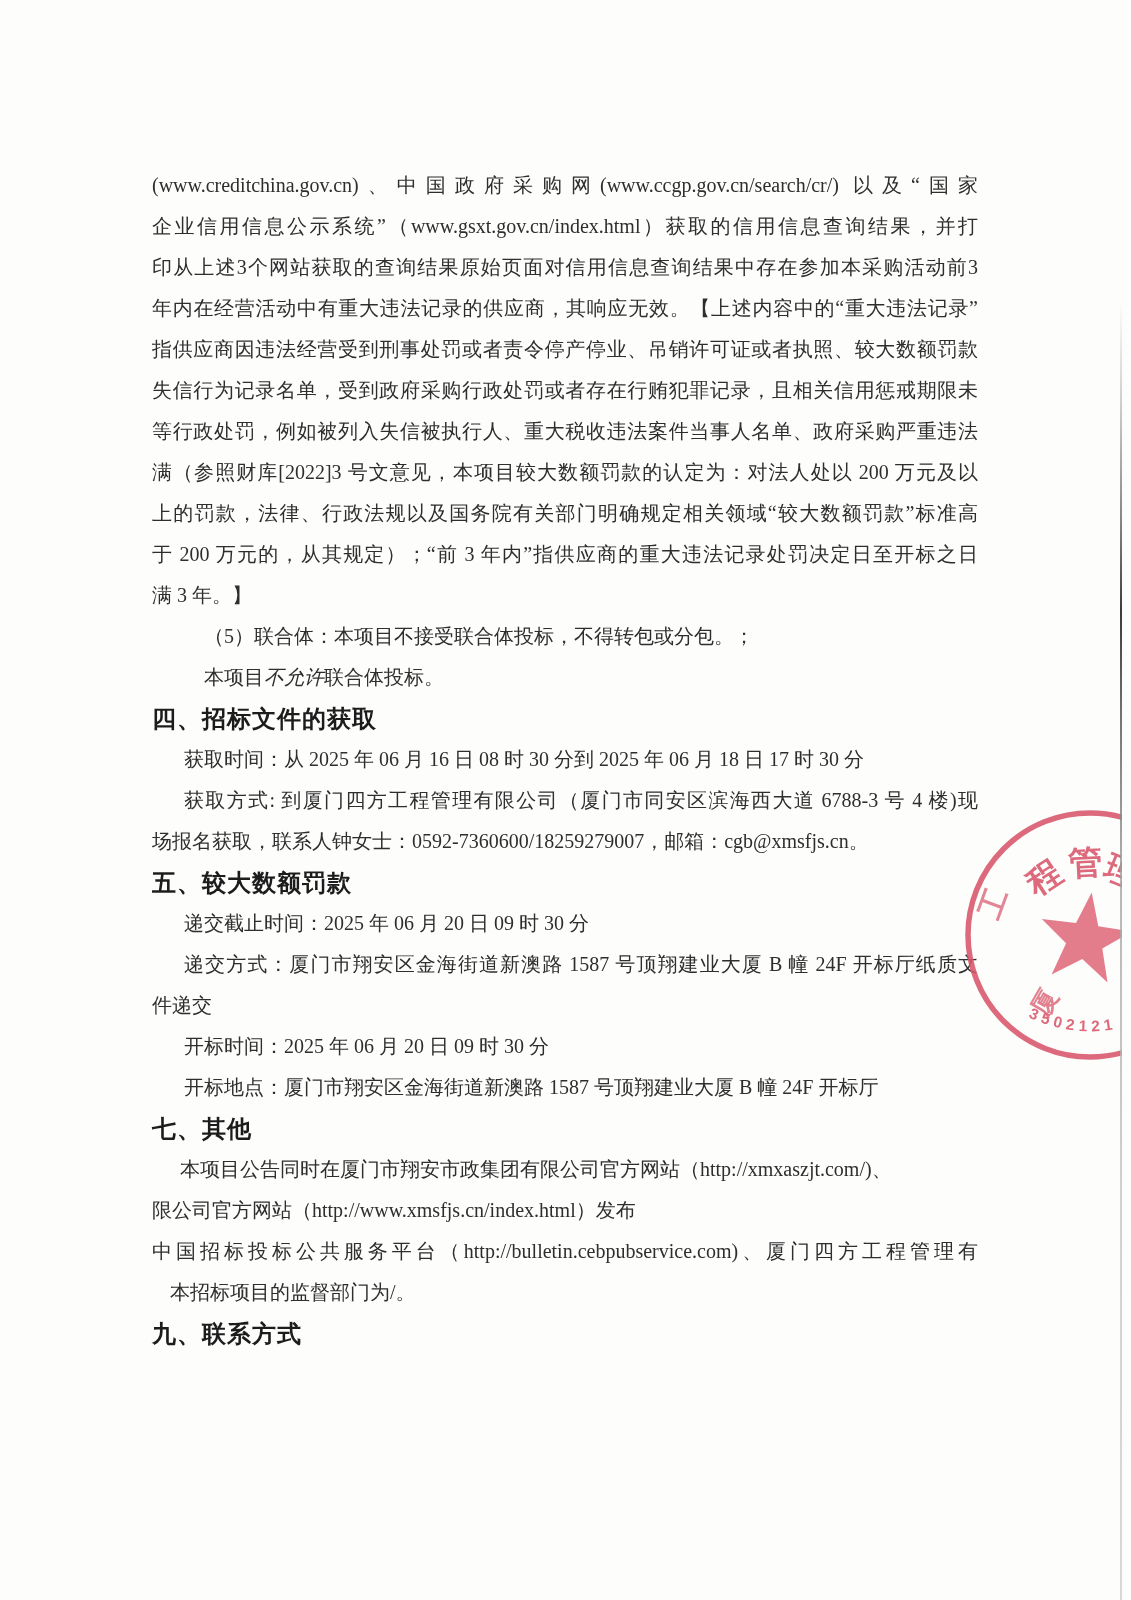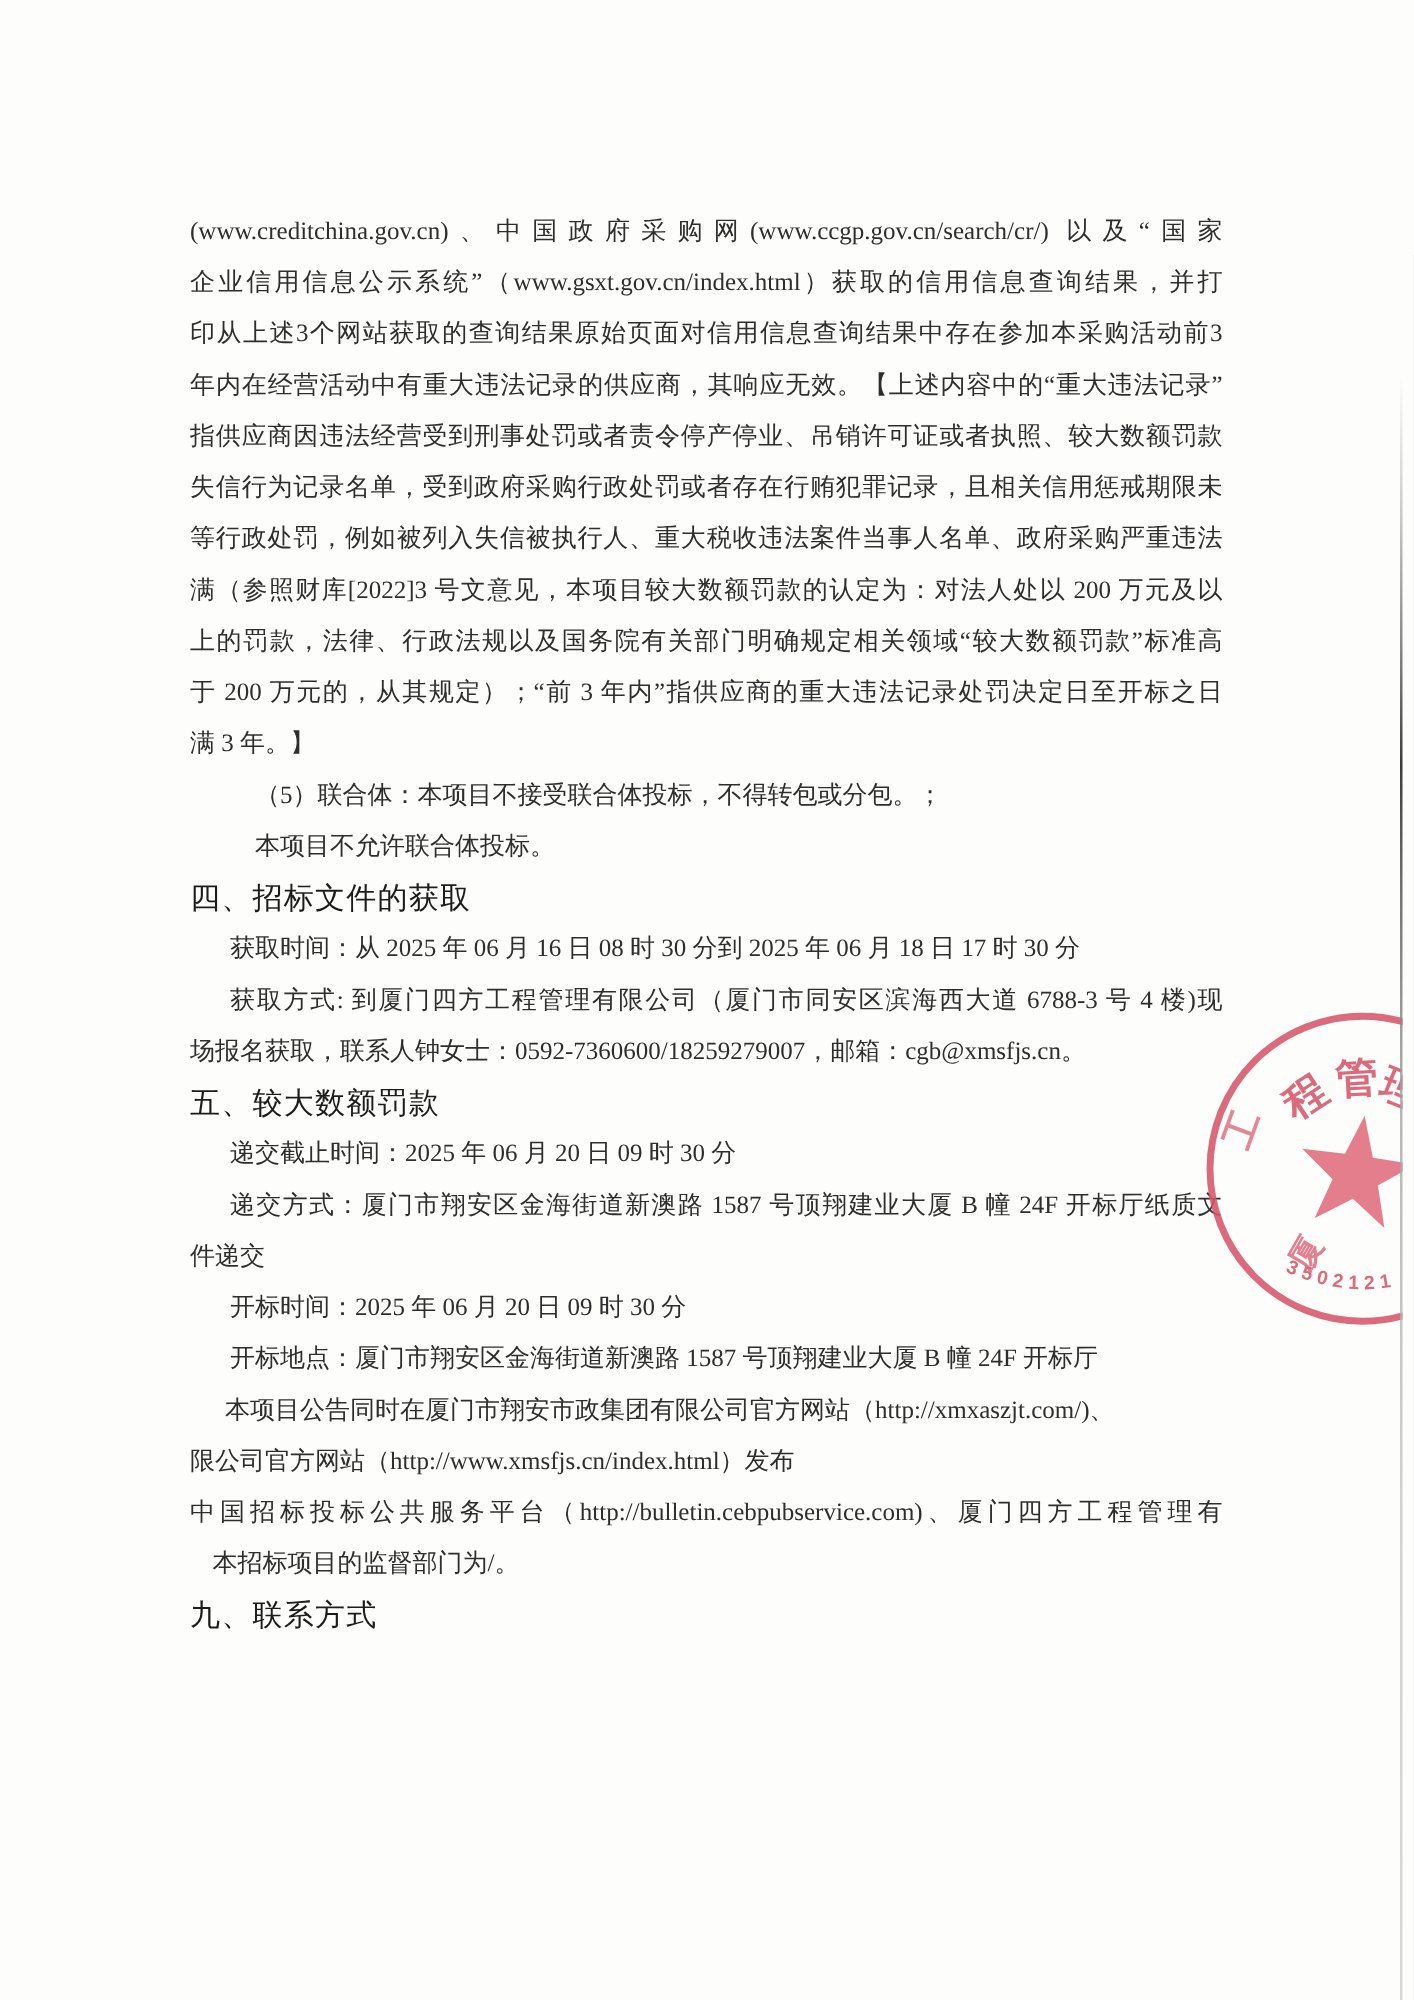--- a/index.html
+++ b/index.html
@@ -23,32 +23,32 @@
     white-space:nowrap;
     color:#2e2e2e;
   }
   .fill{
     white-space:normal;
     text-align:justify;
     text-align-last:justify;
   }
   .hd{
     font-family:"Liberation Sans","DejaVu Sans",sans-serif;
-    font-weight:normal;
+    font-weight:bold;
     font-size:24px;
     line-height:40px;
     letter-spacing:1px;
     color:#1c1c1c;
     margin:1px 0 0 0;
   }
   .ind2{padding-left:52px;}
   .ind1{padding-left:32px;}
   .ind1b{padding-left:28px;}
   .ind05{padding-left:18px;}
-  .em{}
+  .em{font-style:italic;}
   
   .stamp-clip{
     position:absolute;
     left:950px;top:795px;
     width:172px;height:280px;
     overflow:hidden;
     pointer-events:none;
   }
   .stamp-clip svg{position:absolute;left:0;top:0;}
   .seal-text{
@@ -103,20 +103,21 @@
     <div class="ln">场报名获取，联系人钟女士：0592-7360600/18259279007，邮箱：cgb@xmsfjs.cn。</div>
 
     <h2 class="hd">五、较大数额罚款</h2>
     <div class="ln ind1">递交截止时间：2025 年 06 月 20 日 09 时 30 分</div>
     <div class="ln ind1 fill">递交方式：厦门市翔安区金海街道新澳路 1587 号顶翔建业大厦 B 幢 24F 开标厅纸质文</div>
     <div class="ln">件递交</div>
 
     <div class="ln ind1">开标时间：2025 年 06 月 20 日 09 时 30 分</div>
     <div class="ln ind1">开标地点：厦门市翔安区金海街道新澳路 1587 号顶翔建业大厦 B 幢 24F 开标厅</div>
 
+    <h2 class="hd">七、其他</h2>
     <div class="ln ind1b">本项目公告同时在厦门市翔安市政集团有限公司官方网站（http://xmxaszjt.com/)、</div>
     <div class="ln">限公司官方网站（http://www.xmsfjs.cn/index.html）发布</div>
     <div class="ln fill">中国招标投标公共服务平台（http://bulletin.cebpubservice.com)、厦门四方工程管理有</div>
 
     <div class="ln ind05">本招标项目的监督部门为/。</div>
 
     <h2 class="hd">九、联系方式</h2>
 
   </div>
 

